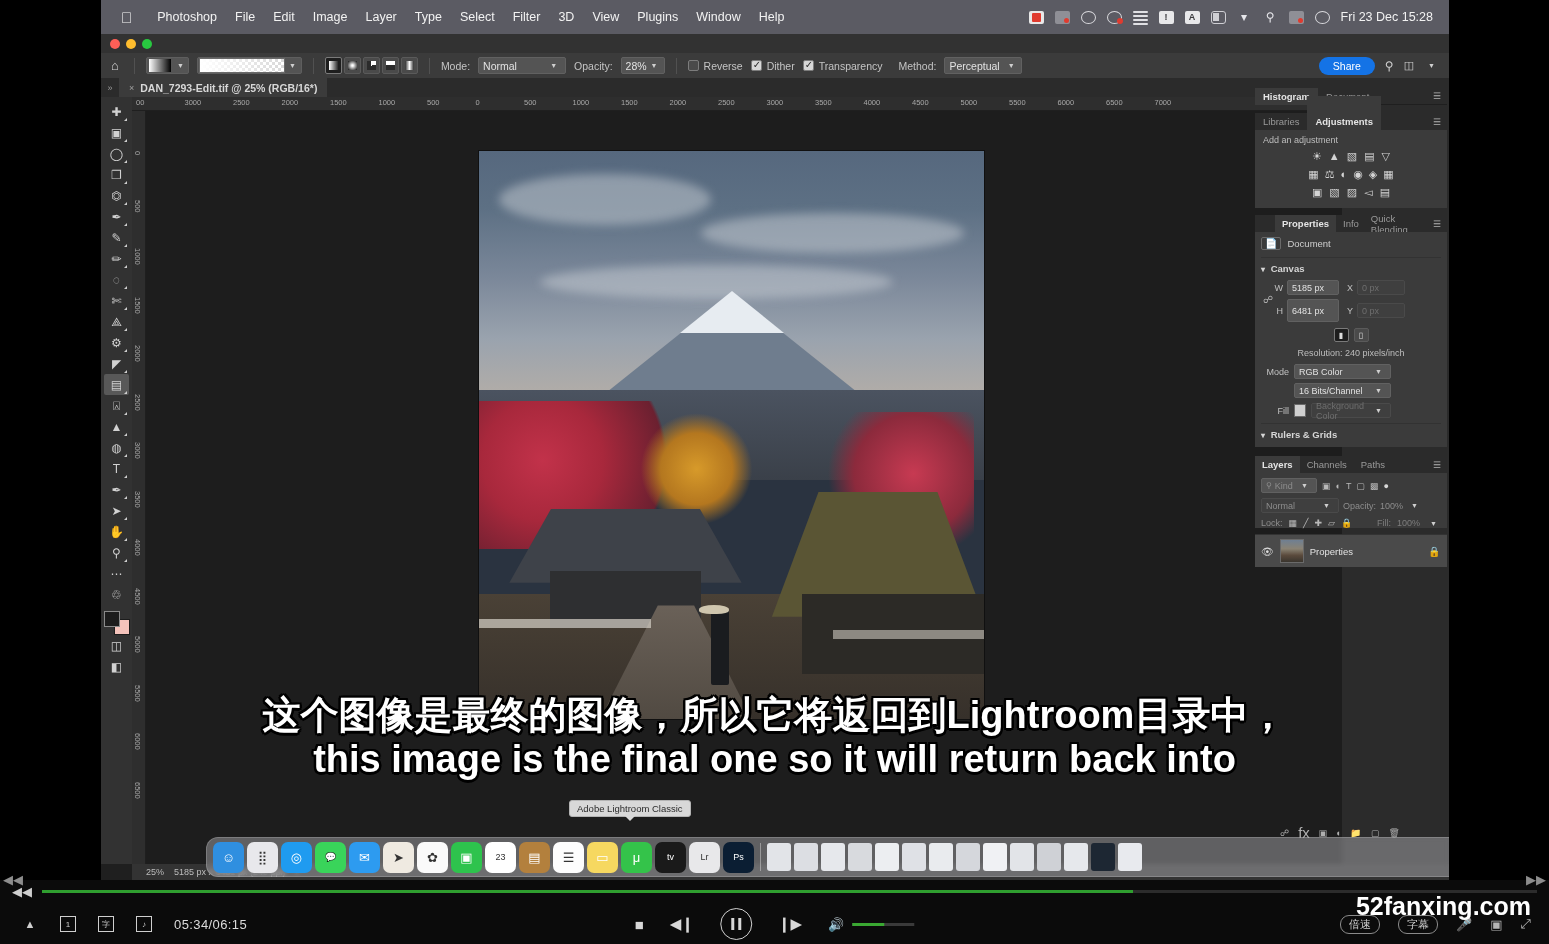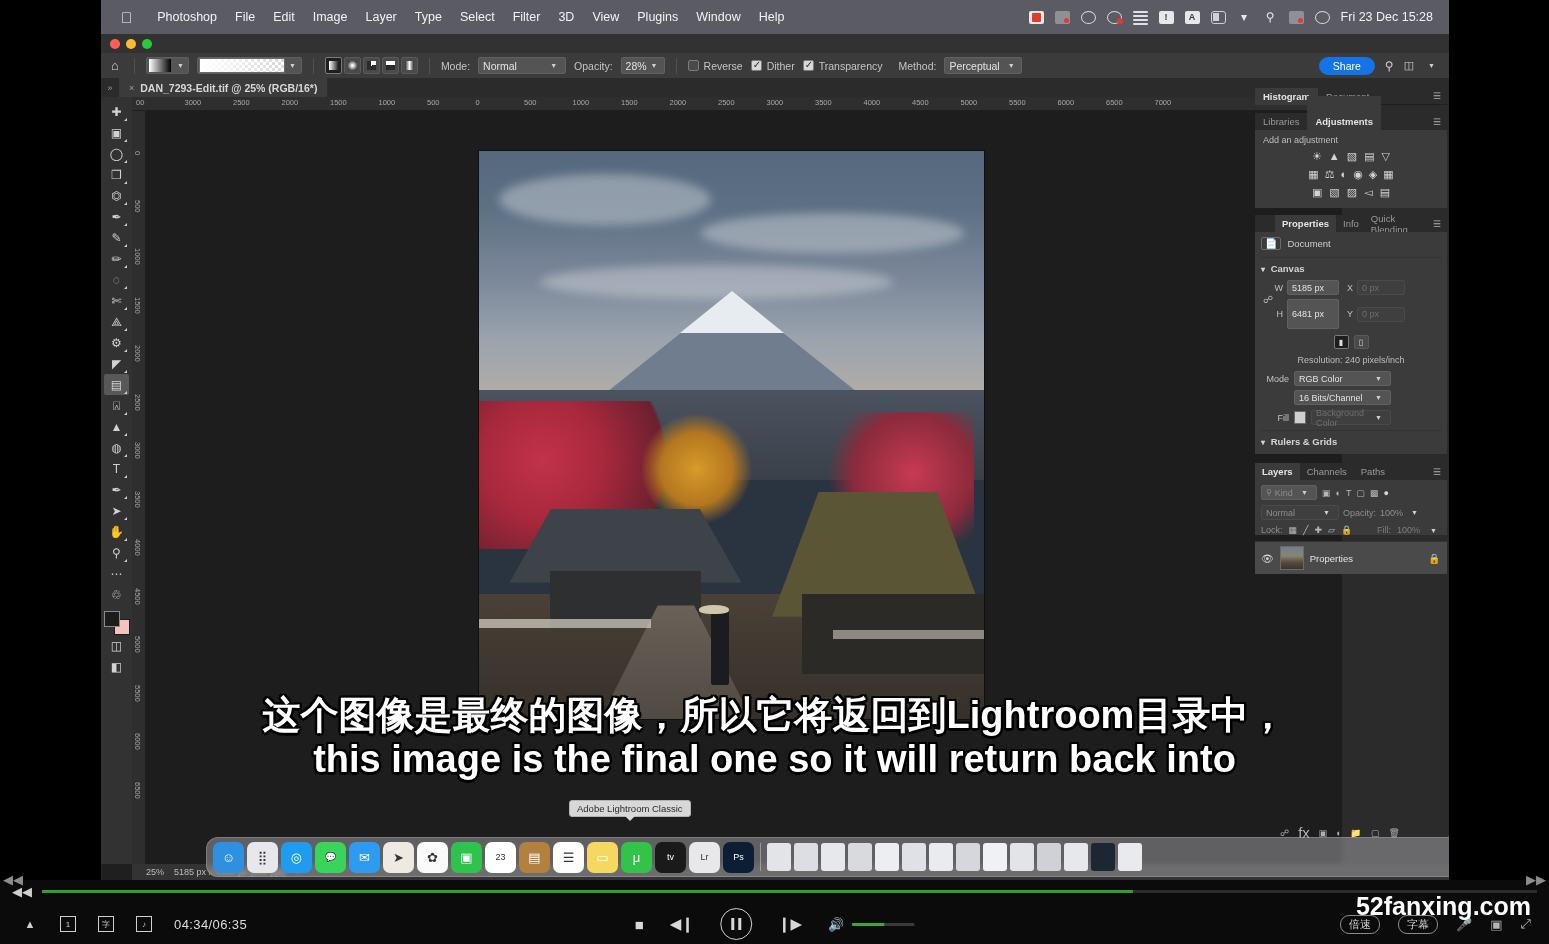--- a/index.html
+++ b/index.html
@@ -602,21 +602,21 @@
           <span class="num-field" style="width:52px;height:15px;font-size:9px;">
             <span>5185 px</span>
           </span>
           <span style="color:#c0c0c0;font-size:9px;width:10px;text-align:right;">X</span>
           <span class="num-field" style="width:48px;height:15px;font-size:9px;color:#6e6e6e;background:#3f3f3f;border-color:#4a4a4a;">
             <span>0 px</span>
           </span>
         </div>
         <div style="display:flex;align-items:center;gap:4px;margin-bottom:6px;padding-left:10px;">
           <span style="color:#c0c0c0;font-size:9px;width:12px;text-align:right;">H</span>
-          <span class="num-field" style="width:52px;height:30px;font-size:9px;">
+          <span class="num-field" style="width:52px;height:23px;font-size:9px;">
             <span>6481 px</span>
           </span>
           <span style="color:#c0c0c0;font-size:9px;width:10px;text-align:right;">Y</span>
           <span class="num-field" style="width:48px;height:15px;font-size:9px;color:#6e6e6e;background:#3f3f3f;border-color:#4a4a4a;">
             <span>0 px</span>
           </span>
         </div>
         <div style="position:absolute;left:8px;top:62px;color:#b6b6b6;font-size:10px;">☍</div>
         <div style="display:flex;gap:5px;justify-content:center;margin-bottom:6px;">
           <span style="width:15px;height:14px;background:#1e1e1e;border:1px solid #7a7a7a;border-radius:2px;display:flex;align-items:center;justify-content:center;color:#ddd;font-size:8px;">▮</span>
@@ -723,21 +723,21 @@
       <span class="seek">
         <span class="done"></span>
       </span>
     </div>
     <div class="ctrl-row">
       <span class="ctl-left">
         <span class="ctl-ic">▲</span>
         <span class="ctl-ic boxed">1</span>
         <span class="ctl-ic boxed">字</span>
         <span class="ctl-ic boxed">♪</span>
-        <span class="time">04:34/06:35</span>
+        <span class="time">05:34/06:15</span>
       </span>
       <span class="ctl-center">
         <span class="c-btn">■</span>
         <span class="c-btn">◀❙</span>
         <span class="pause-ring">
             <i></i>
             <i></i>
           </span>
         <span class="c-btn">❙▶</span>
         <span class="vol-wrap">

